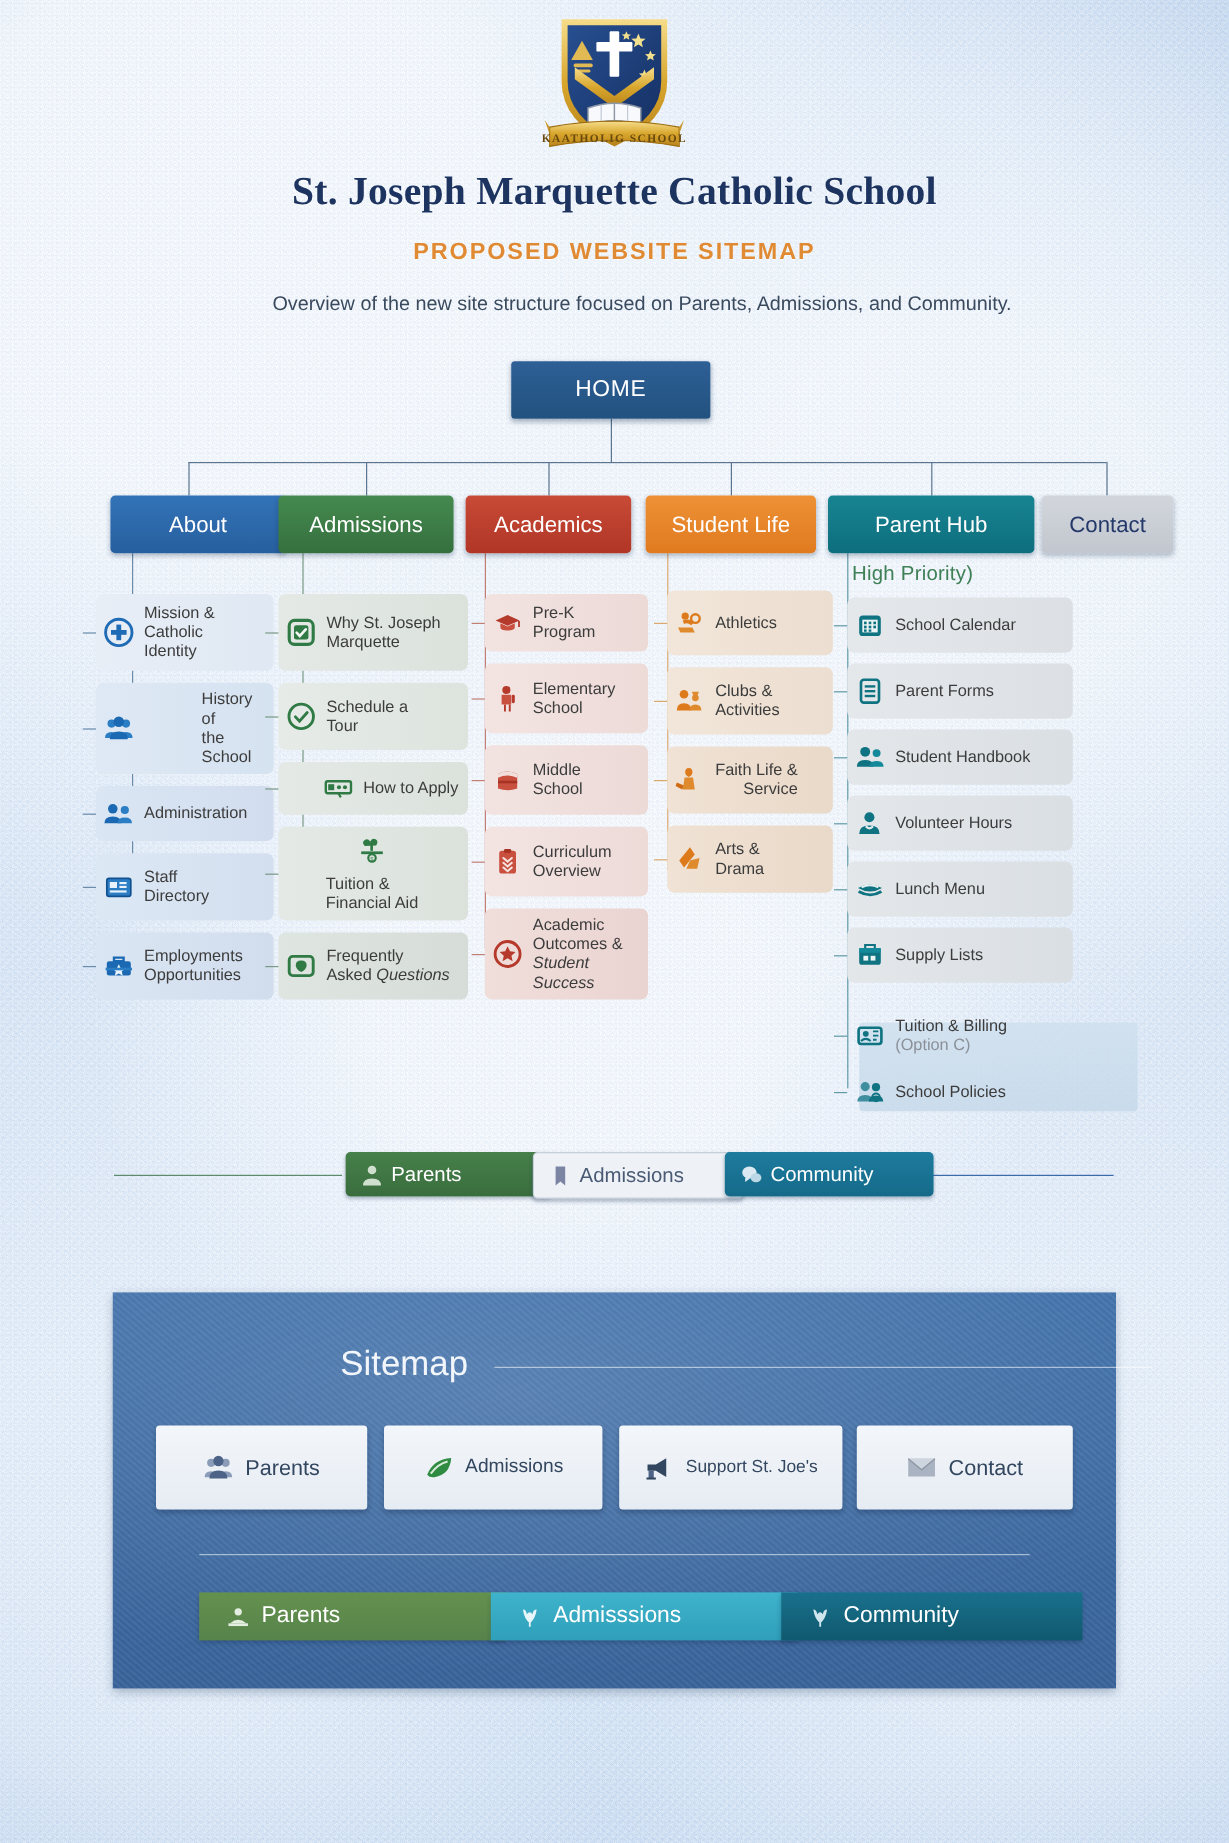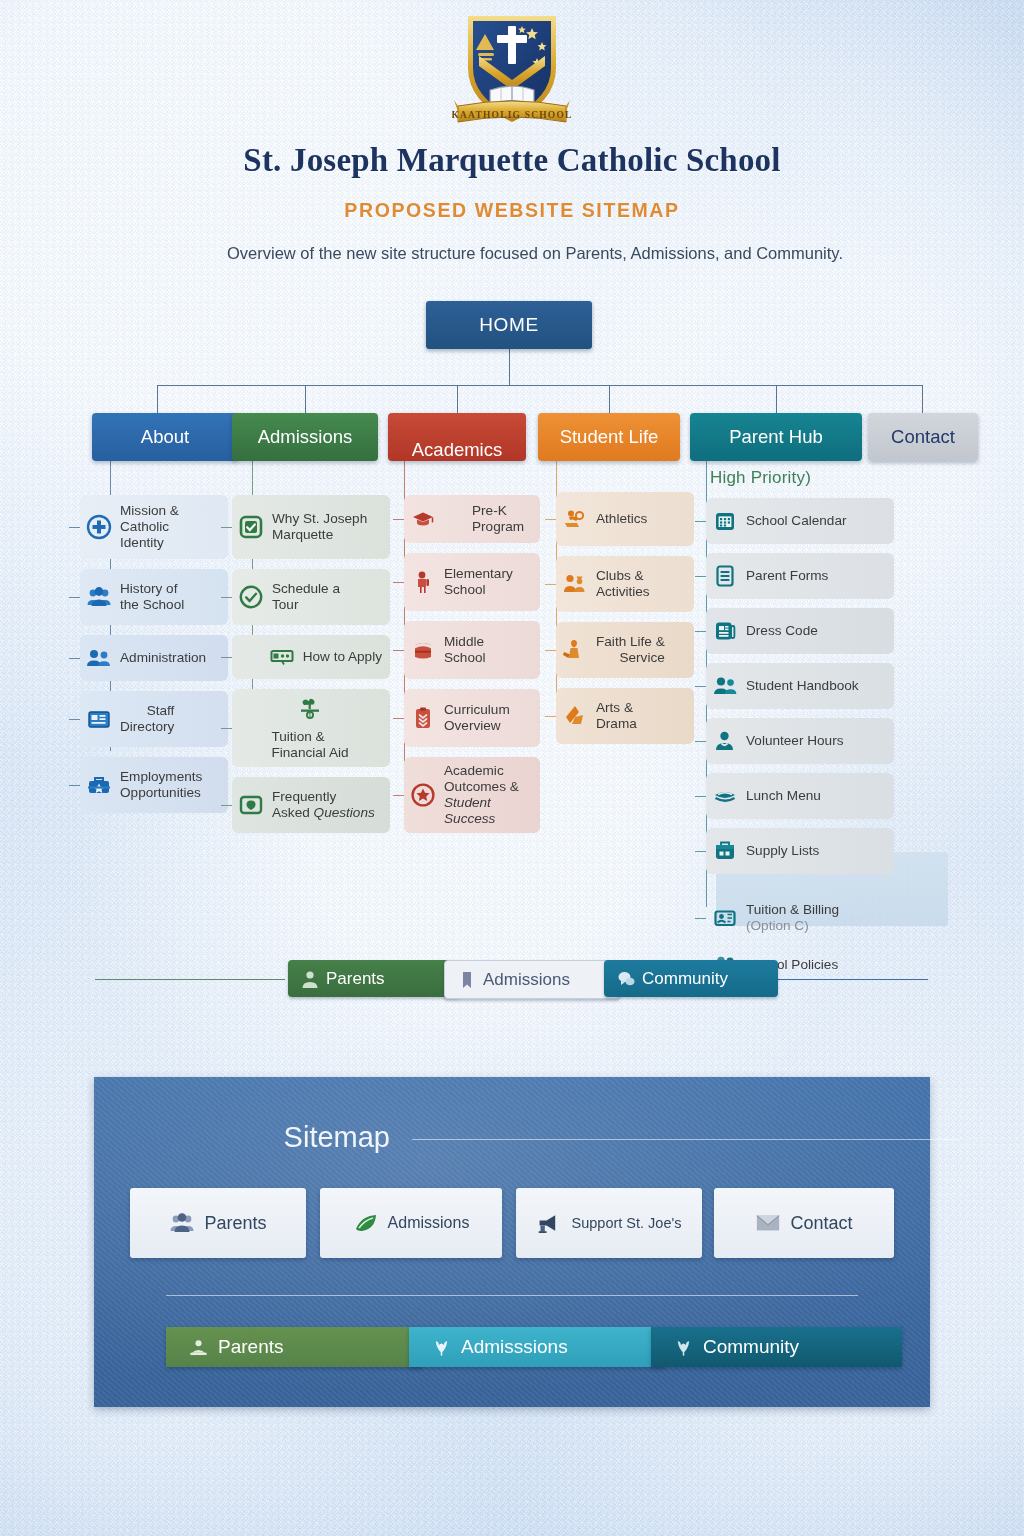--- a/index.html
+++ b/index.html
@@ -209,21 +209,21 @@
   <div class="ln v" style="left:706px; top:461px; height:446px; background:#5f9aa6;"></div>
 
   <div class="home">HOME</div>
 
   <div class="cat" style="left:92px; width:146px; background:linear-gradient(#3273b7,#275f9f);">
     <span>About</span>
   </div>
   <div class="cat" style="left:232px; width:146px; background:linear-gradient(#458a4f,#356f3f);">
     <span>Admissions</span>
   </div>
-  <div class="cat" style="left:388px; width:138px; background:linear-gradient(#c84a37,#b13626);align-items:flex-end;">
+  <div class="cat" style="left:388px; width:138px; background:linear-gradient(#c84a37,#b13626);">
     <span>Academics</span>
   </div>
   <div class="cat" style="left:538px; width:142px; background:linear-gradient(#ee9136,#e07a1f);">
     <span>Student Life</span>
   </div>
   <div class="cat" style="left:690px; width:172px; background:linear-gradient(#178492,#0e6e7d);">
     <span>Parent Hub</span>
   </div>
   <div class="cat gray" style="left:868px; width:110px; background:linear-gradient(#d2d6dc,#c2c7cf);">
     <span>Contact</span>
@@ -246,36 +246,36 @@
     <div class="leaf" style="background:linear-gradient(90deg,#dfe9f5,#d5e2f0); min-height:44px;">
       <span class="tick" style="background:#6b8bab;"></span>
       <svg class="ic" viewBox="0 0 26 26">
         <circle cx="7" cy="9" r="3.4" fill="#2b7dc4"></circle>
           <circle cx="19" cy="9" r="3.4" fill="#2b7dc4"></circle>
         <path d="M1.5 21q0-5 5.5-5t5.5 5z" fill="#2b7dc4"></path>
           <path d="M13.5 21q0-5 5.5-5t5.5 5z" fill="#2b7dc4"></path>
         <circle cx="13" cy="7.5" r="4.4" fill="#1a69b2"></circle>
           <path d="M5.5 22q0-6.5 7.5-6.5t7.5 6.5z" fill="#1a69b2"></path>
       </svg>
-      <span class="tx" style="white-space:pre-line;">History of
+      <span class="tx" style="white-space:pre-line;margin-left:48px;">History of
 the School</span>
     </div>
 
     <div class="leaf" style="background:linear-gradient(90deg,#dbe6f4,#d1ddee); min-height:34px;">
       <span class="tick" style="background:#6b8bab;"></span>
       <svg class="ic" viewBox="0 0 26 26">
         <circle cx="8" cy="9" r="4" fill="#1a69b2"></circle>
           <path d="M1 21q0-5.5 7-5.5t7 5.5z" fill="#1a69b2"></path>
         <circle cx="18" cy="10" r="3.4" fill="#2b7dc4"></circle>
           <path d="M12 21q0-4.8 6-4.8t6 4.8z" fill="#2b7dc4"></path>
       </svg>
       <span class="tx" style="white-space:pre-line;">Administration</span>
     </div>
 
-    <div class="leaf" style="background:linear-gradient(90deg,#dde8f5,#d3dfef); min-height:44px;text-align:right;">
+    <div class="leaf" style="background:linear-gradient(90deg,#dde8f5,#d3dfef); min-height:44px;">
       <span class="tick" style="background:#6b8bab;"></span>
       <svg class="ic" viewBox="0 0 26 26">
         <rect x="3" y="6" width="20" height="15" rx="2" fill="#2b7dc4"></rect>
         <rect x="3" y="6" width="20" height="15" rx="2" fill="none" stroke="#11518f" stroke-width="1.4"></rect>
         <rect x="5.5" y="9" width="6" height="5" fill="#eaf3fb"></rect>
         <rect x="5.5" y="16" width="14" height="1.8" fill="#eaf3fb"></rect>
         <rect x="13.5" y="9" width="6" height="1.8" fill="#eaf3fb"></rect>
         <rect x="13.5" y="12.2" width="6" height="1.8" fill="#eaf3fb"></rect>
       </svg>
       <span class="tx" style="white-space:pre-line;">Staff
@@ -356,21 +356,21 @@
 
   <div class="col" style="left:404px; top:495px; width:136px;">
 
     <div class="leaf" style="background:linear-gradient(90deg,#f2e3e1,#ecdad7); min-height:36px;">
       <span class="tick" style="background:#c27f73;"></span>
       <svg class="ic" viewBox="0 0 26 26">
         <path d="M3 11 L13 6.5 L23 11 L13 15.5 Z" fill="#b53a2b"></path>
         <path d="M7 13.4 v3.6q0 2.4 6 2.4t6-2.4v-3.6l-6 2.7z" fill="#c9503f"></path>
         <path d="M22.5 11.4 v5" stroke="#b53a2b" stroke-width="1.5"></path>
       </svg>
-      <span class="tx" style="white-space:pre-line;margin-left:28px;">Pre-K Program</span>
+      <span class="tx" style="white-space:pre-line;">Pre-K Program</span>
     </div>
 
     <div class="leaf" style="background:linear-gradient(90deg,#f3e4e2,#eddbd8); min-height:46px;">
       <span class="tick" style="background:#c27f73;"></span>
       <svg class="ic" viewBox="0 0 26 26">
         <circle cx="12" cy="6" r="3.4" fill="#b53a2b"></circle>
         <path d="M8 10h8v8h-8z" fill="#c9503f"></path>
         <path d="M10 18h1.6v6H10z M14 18h1.6v6H14z" fill="#b53a2b"></path>
         <rect x="16.4" y="10" width="2.6" height="7" rx="1.2" fill="#b53a2b"></rect>
       </svg>
@@ -492,35 +492,20 @@
         <rect x="5.5" y="3.5" width="15" height="19" rx="2.4" fill="none" stroke="#0f7382" stroke-width="2.2"></rect>
         <g fill="#0f7382">
             <rect x="8.6" y="8" width="8.8" height="2"></rect>
             <rect x="8.6" y="12" width="8.8" height="2"></rect>
             <rect x="8.6" y="16" width="8.8" height="2"></rect>
           </g>
       </svg>
       <span class="tx">Parent Forms</span>
     </div>
 
-    <div class="leaf" style="background:linear-gradient(90deg,#e1e5e9,#d8dde2); min-height:34px; margin-bottom:9px;">
-      <span class="tick" style="background:#5f9aa6;"></span>
-      <svg class="ic" viewBox="0 0 26 26">
-        <rect x="4" y="4.5" width="15.5" height="17" rx="3" fill="#0f7382"></rect>
-        <rect x="19" y="8" width="3.4" height="12" rx="1.4" fill="none" stroke="#0f7382" stroke-width="1.8"></rect>
-        <g fill="#eaf4f5">
-            <rect x="7" y="8" width="5" height="4.2"></rect>
-            <rect x="7" y="14" width="9.5" height="1.8"></rect>
-            <rect x="7" y="17" width="9.5" height="1.8"></rect>
-            <rect x="13" y="8" width="3.5" height="1.6"></rect>
-            <rect x="13" y="10.6" width="3.5" height="1.6"></rect>
-          </g>
-      </svg>
-      <span class="tx">Dress Code</span>
-    </div>
 
     <div class="leaf" style="background:linear-gradient(90deg,#e3e7ea,#dadfe3); min-height:34px; margin-bottom:9px;">
       <span class="tick" style="background:#5f9aa6;"></span>
       <svg class="ic" viewBox="0 0 26 26">
         <circle cx="9" cy="8.5" r="4.1" fill="#0f7382"></circle>
           <path d="M2 21q0-5.6 7-5.6t7 5.6z" fill="#0f7382"></path>
         <circle cx="18.5" cy="9.6" r="3.3" fill="#14899a"></circle>
           <path d="M12.6 21q0-4.8 5.9-4.8t5.9 4.8z" fill="#14899a"></path>
       </svg>
       <span class="tx">Student Handbook</span>

